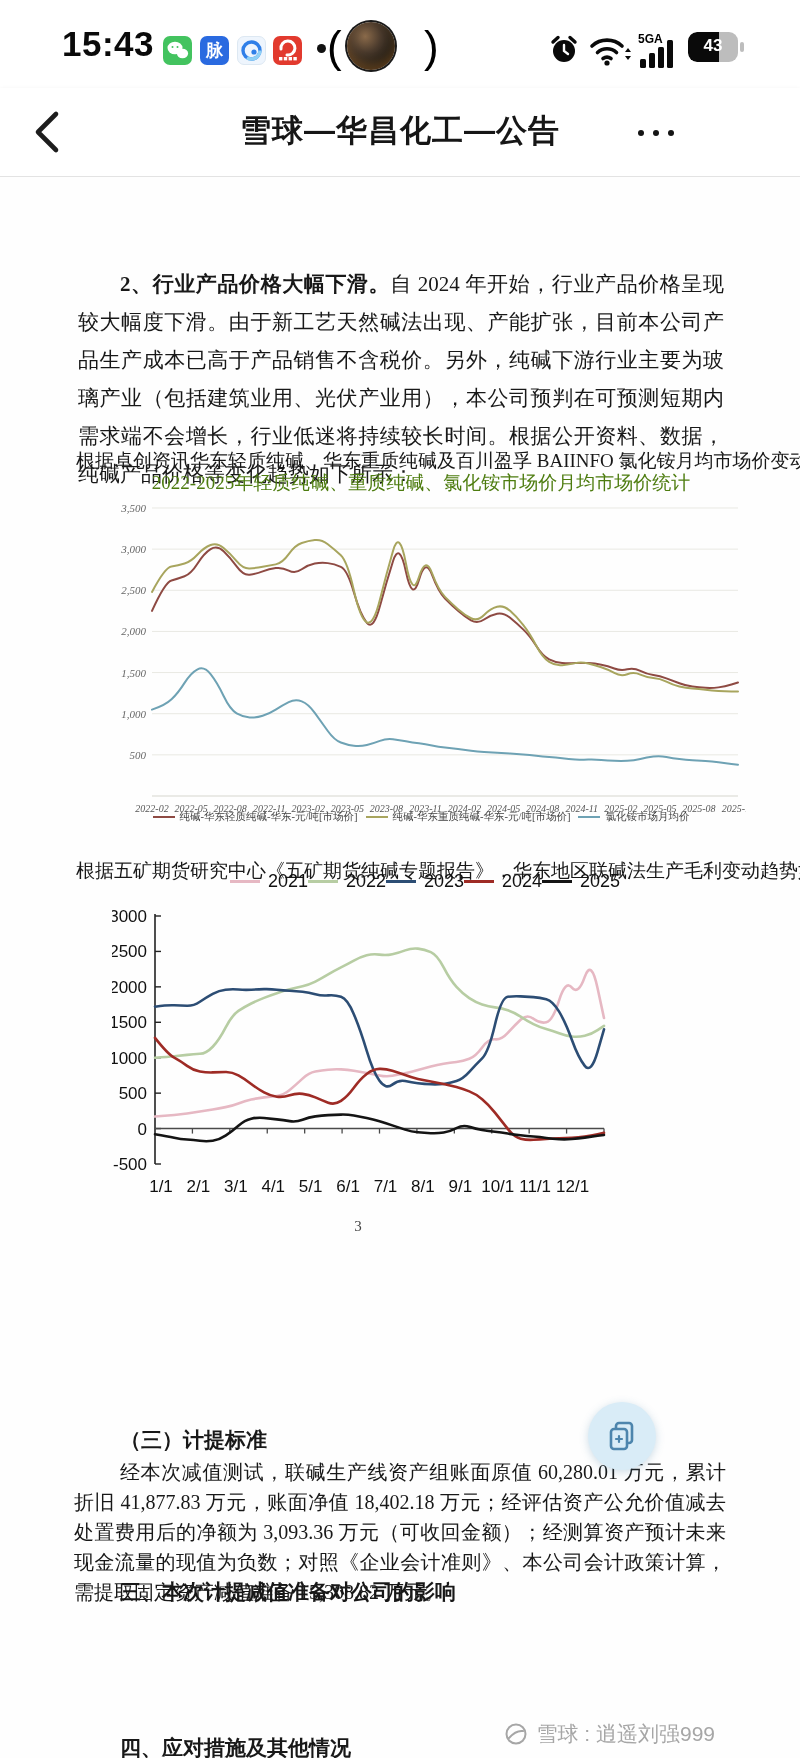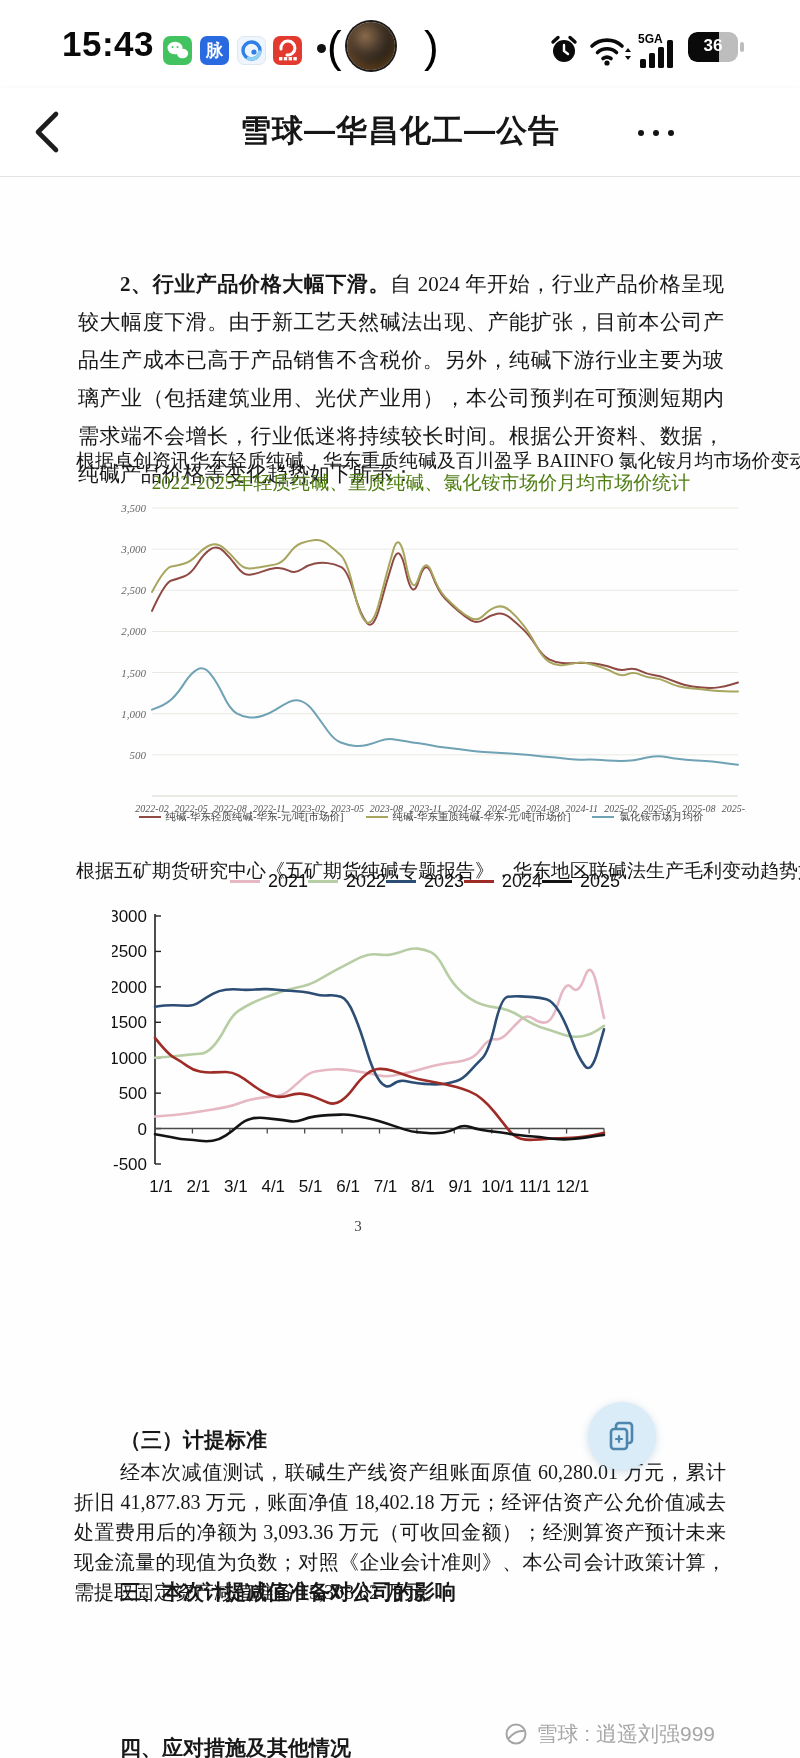--- a/index.html
+++ b/index.html
@@ -42,21 +42,21 @@
   .doc-par{position:absolute;font-family:"Liberation Serif","DejaVu Serif",serif;color:#181818;text-align:justify;}
   .p1{left:78px;top:67px;width:646px;font-size:21px;line-height:38px;text-indent:42px;}
   .p1 b{font-weight:700;}
   .p-lead{left:76px;top:251px;width:680px;font-size:19px;line-height:28px;white-space:nowrap;}
   .p-lead2{left:76px;top:661px;width:680px;font-size:19px;line-height:28px;white-space:nowrap;}
   .chart1{position:absolute;left:96px;top:293px;width:650px;height:400px;}
   .chart1-title{position:absolute;left:0;top:0;width:650px;text-align:center;
       font-family:"Liberation Serif",serif;font-size:19px;color:#4d7c0f;}
   .chart1 svg{position:absolute;left:0;top:26px;}
   .legend{position:absolute;display:flex;justify-content:center;align-items:center;width:650px;}
-  .legend1{left:96px;top:633px;gap:22px;}
+  .legend1{left:96px;top:633px;gap:8px;}
   .legend1 .lg-item{display:flex;align-items:center;gap:5px;font-family:"Liberation Serif",serif;
       font-size:10.5px;color:#3f3f3f;}
   .legend1 .lg-swatch{display:inline-block;width:22px;height:2px;}
   .legend2{left:100px;top:694px;}
   .legend2 .lg-item{display:flex;align-items:center;gap:8px;font-size:18px;font-weight:500;color:#111;}
   .legend2 .lg-swatch{display:inline-block;width:30px;height:3px;}
   .chart2{position:absolute;left:112px;top:725px;width:500px;height:300px;}
   .c1y{font:italic 11px "Liberation Serif",serif;fill:#666;}
   .c1x{font:italic 10px "Liberation Serif",serif;fill:#555;}
   .c2y{font:17px "Liberation Sans",sans-serif;fill:#111;}
@@ -136,21 +136,21 @@
       <span class="sig-label">5GA</span>
       <span class="sig-bar" style="left:2px;height:9px;"></span>
       <span class="sig-bar" style="left:11px;height:15px;"></span>
       <span class="sig-bar" style="left:20px;height:21px;"></span>
       <span class="sig-bar" style="left:29px;height:28px;"></span>
     </div>
     <div class="sb-right battery-wrap" style="position:absolute;">
       <div class="battery-body">
           <div class="battery-fill"></div>
         </div>
-      <div class="battery-txt">36</div>
+      <div class="battery-txt">43</div>
       <div class="battery-nub"></div>
     </div>
   </div>
 
   <div class="nav-bar">
     <div class="back-btn">
       <svg width="44" height="52" viewBox="0 0 44 52">
         <polyline points="30,8 12,26 30,44" fill="none" stroke="#1d1d1d" stroke-width="4.6" stroke-linecap="round" stroke-linejoin="round"></polyline>
       </svg>
     </div>

